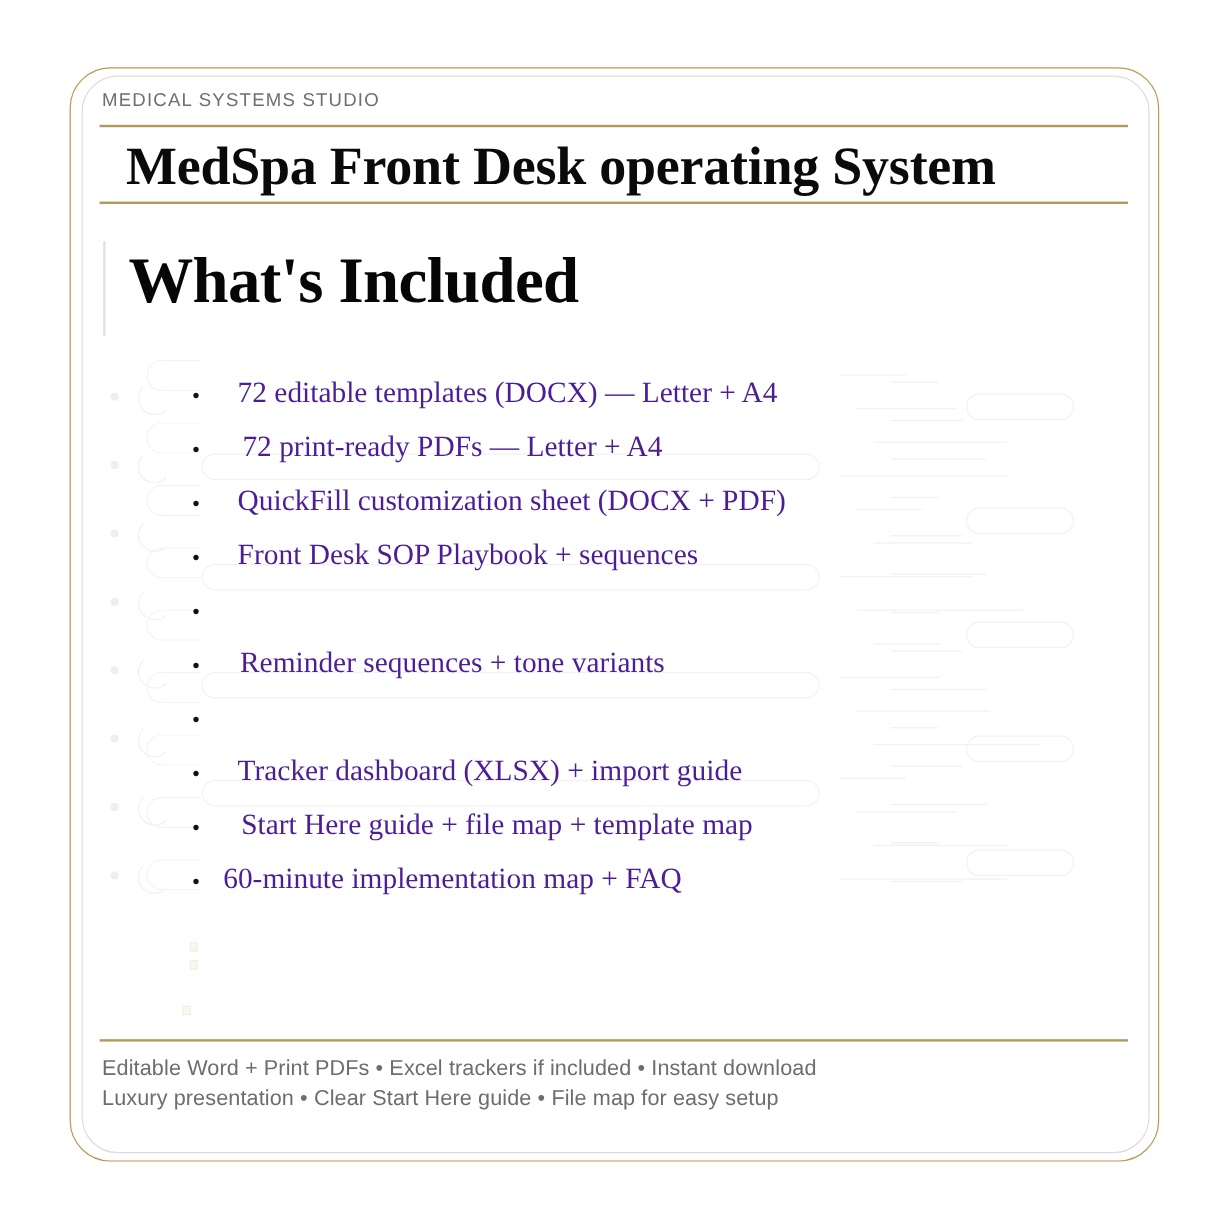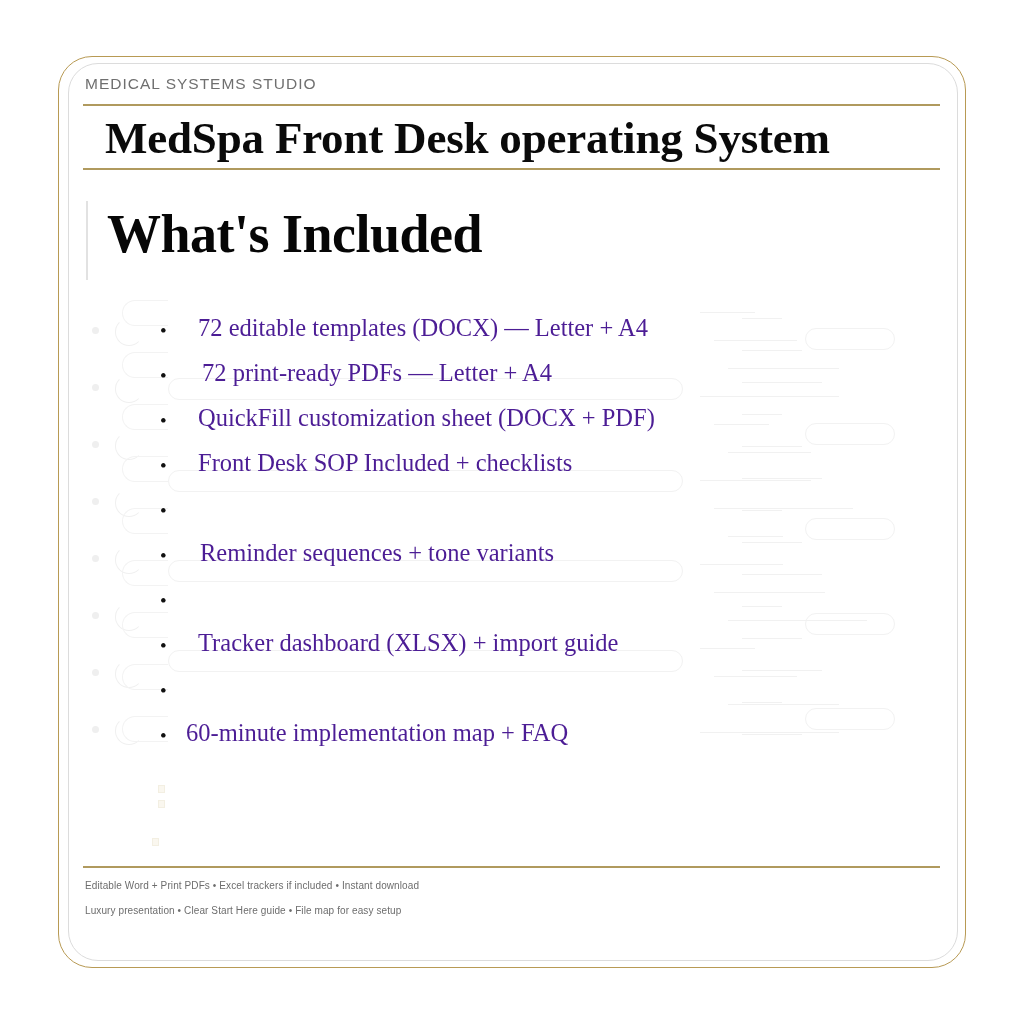--- a/index.html
+++ b/index.html
@@ -181,21 +181,21 @@
     font-size: 24.5px;
     color: #4c1d95;
     line-height: 1.25;
     white-space: nowrap;
   }
 
   .footer-line {
     position: absolute;
     left: 85px;
     font-family: "Liberation Sans", sans-serif;
-    font-size: 10px;
+    font-size: 18px;
     color: #6d6d6d;
     letter-spacing: 0.1px;
     white-space: nowrap;
   }
   #footer-line-0 { top: 880px; }
   #footer-line-1 { top: 905px; }
 </style>
 </head>
 <body>
 
@@ -296,38 +296,39 @@
         <div class="bullet-row">
           <span class="bullet-mark" style="left: 0px;">•</span>
           <span class="bullet-text" style="margin-left: 42px;">72 print-ready PDFs — Letter + A4</span>
         </div>
         <div class="bullet-row">
           <span class="bullet-mark" style="left: 0px;">•</span>
           <span class="bullet-text" style="margin-left: 38px;">QuickFill customization sheet (DOCX + PDF)</span>
         </div>
         <div class="bullet-row">
           <span class="bullet-mark" style="left: 0px;">•</span>
-          <span class="bullet-text" style="margin-left: 38px;">Front Desk SOP Included + checklists</span>
+          <span class="bullet-text" style="margin-left: 38px;">Front Desk SOP Playbook + sequences</span>
         </div>
         <div class="bullet-row">
           <span class="bullet-mark" style="left: 0px;">•</span>
         </div>
         <div class="bullet-row">
           <span class="bullet-mark" style="left: 0px;">•</span>
           <span class="bullet-text" style="margin-left: 40px;">Reminder sequences + tone variants</span>
         </div>
         <div class="bullet-row">
           <span class="bullet-mark" style="left: 0px;">•</span>
         </div>
         <div class="bullet-row">
           <span class="bullet-mark" style="left: 0px;">•</span>
           <span class="bullet-text" style="margin-left: 38px;">Tracker dashboard (XLSX) + import guide</span>
         </div>
         <div class="bullet-row">
           <span class="bullet-mark" style="left: 0px;">•</span>
+          <span class="bullet-text" style="margin-left: 41px;">Start Here guide + file map + template map</span>
         </div>
         <div class="bullet-row">
           <span class="bullet-mark" style="left: 0px;">•</span>
           <span class="bullet-text" style="margin-left: 26px; text-align: right;">60-minute implementation map + FAQ</span>
         </div>
       </div>
 
     <div class="rule-gold" id="rule-footer"></div>
 
     <div class="footer-line" id="footer-line-0">Editable Word + Print PDFs • Excel trackers if included • Instant download</div>

